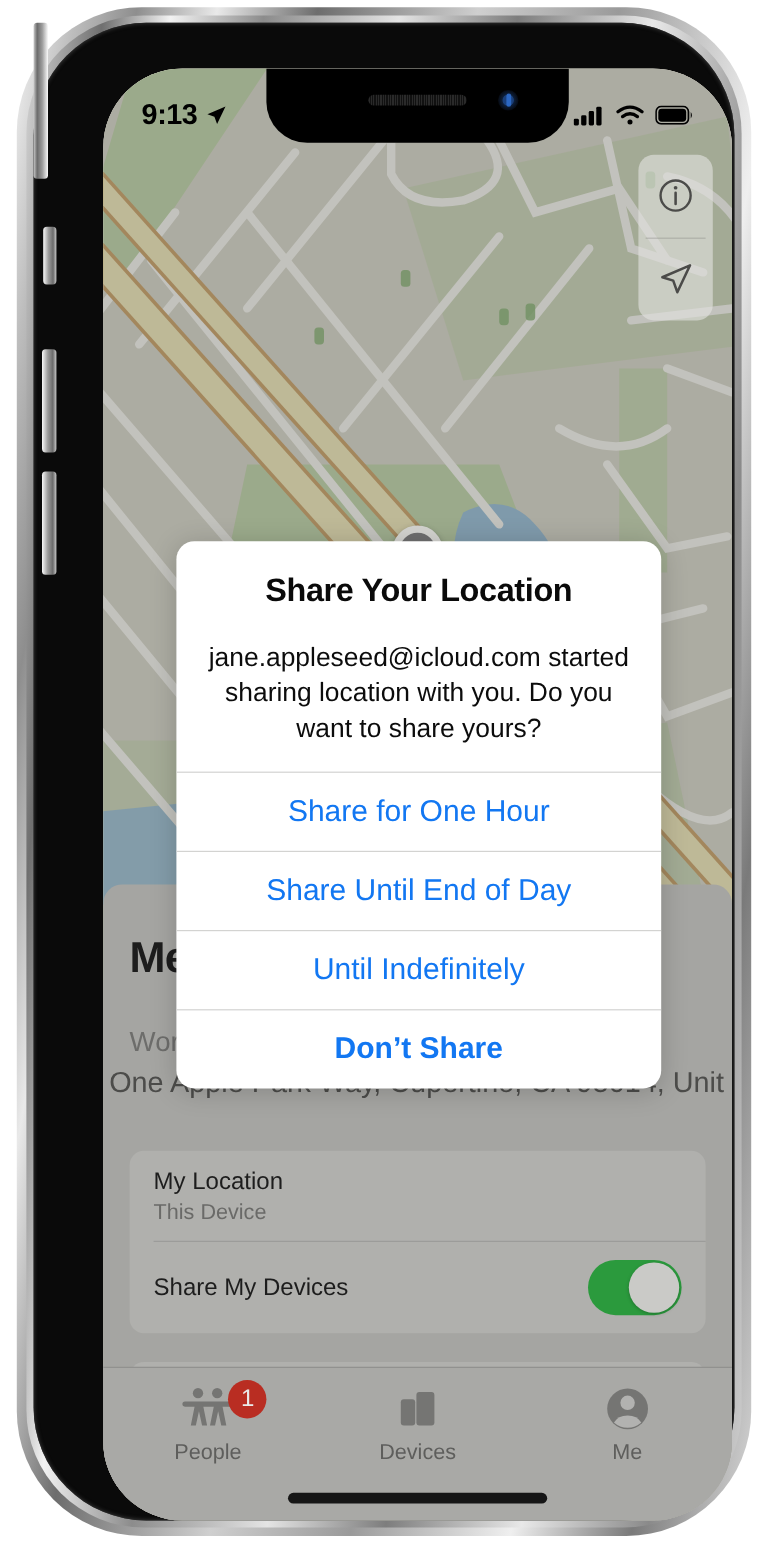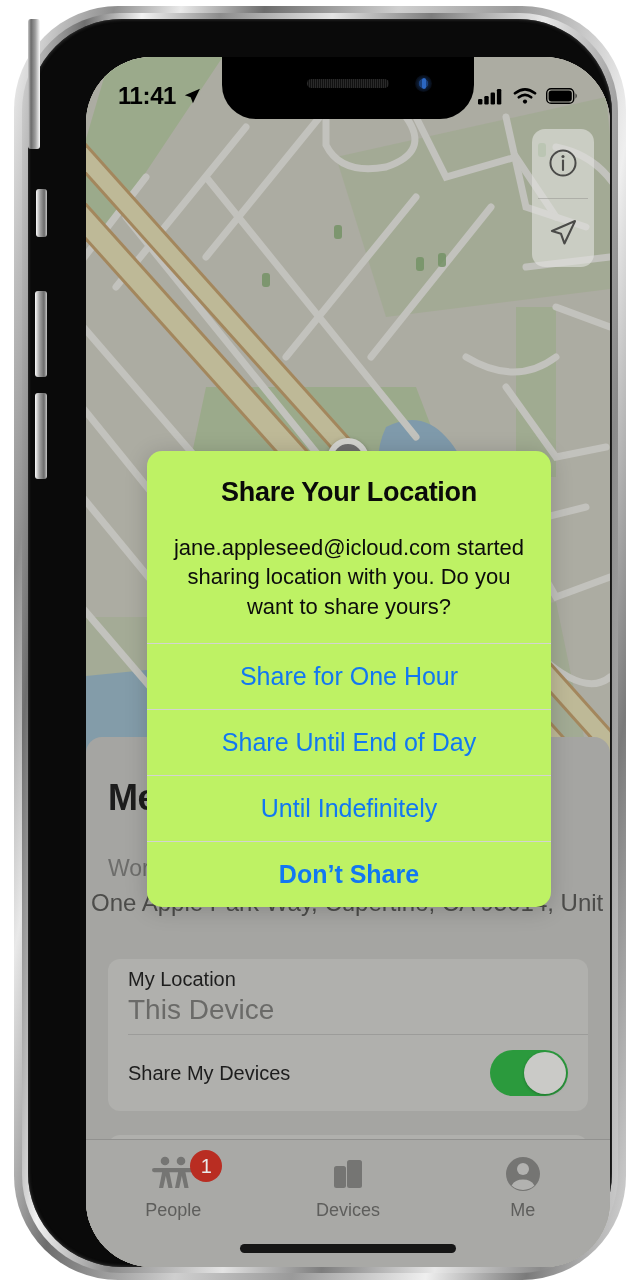--- a/index.html
+++ b/index.html
@@ -92,21 +92,21 @@
   .addr-label{ position:absolute; left:22px; top:118px; font-size:23px; color:#6d6d6b; }
   .addr-value{ position:absolute; left:5px; right:5px; top:152px; font-size:24px;
     color:#4c4c4a; white-space:nowrap; overflow:hidden; }
 
   .card{ position:absolute; left:22px; right:22px; background:#b0b0ad; border-radius:12px; }
   .card-1{ top:222px; height:152px; }
   .card-2{ top:398px; height:60px; overflow:hidden; }
   .row{ position:relative; height:76px; display:flex; align-items:center; padding:0 20px; }
   .row-sep{ position:absolute; left:20px; right:0; bottom:0; height:1px; background:rgba(140,140,138,.55); }
   .row-title{ font-size:20px; color:#1d1d1d; }
-  .row-sub{ font-size:28px; color:#6a6a68; margin-top:3px; }
+  .row-sub{ font-size:18px; color:#6a6a68; margin-top:3px; }
   .row-stack{ display:flex; flex-direction:column; justify-content:center; }
   .toggle{ position:absolute; right:20px; top:50%; transform:translateY(-50%);
     width:78px; height:46px; border-radius:23px; background:#2b9a3d; }
   .toggle .knob{ position:absolute; right:2px; top:2px; width:42px; height:42px;
     border-radius:50%; background:#cacac7; box-shadow:0 1px 3px rgba(0,0,0,.25); }
   .toggle-2{ top:14px; transform:none; }
 
   
   .tabbar{ position:absolute; left:0; right:0; bottom:0; height:128px;
     background:#a9a9a6; border-top:1px solid rgba(130,130,128,.6);
@@ -115,21 +115,21 @@
   .tab-label{ font-size:18px; color:#5e5e5c; }
   .badge{ position:absolute; left:calc(50% + 17px); top:-4px;
     min-width:32px; height:32px; border-radius:16px; background:#b92d22; color:#eaeaea;
     font-size:20px; display:flex; align-items:center; justify-content:center; padding:0 7px; }
   .home-ind{ position:absolute; left:50%; transform:translateX(-50%); bottom:14px;
     width:216px; height:9px; border-radius:5px; background:#161616; z-index:45; }
 
   
   .alert{
     position:absolute; left:61px; top:394px; width:404px;
-    background:#bef264; border-radius:15px; overflow:hidden; z-index:80;
+    background:#ffffff; border-radius:15px; overflow:hidden; z-index:80;
     box-shadow:0 3px 22px rgba(0,0,0,.18);
   }
   .alert-head{ padding:26px 20px 22px; text-align:center; }
   .alert-title{ font-size:27px; font-weight:700; color:#0a0a0a; letter-spacing:-.3px; }
   .alert-msg{ margin-top:25px; font-size:22px; line-height:1.33; color:#0c0c0c; }
   .alert-btn{ height:66px; display:flex; align-items:center; justify-content:center;
     border-top:1px solid #d3d3d1; font-size:25px; color:#1277f2; }
   .alert-btn.bold{ font-weight:700; }
 </style>
 </head>
@@ -303,21 +303,21 @@
         <div class="alert-btn bold">Don’t Share</div>
       </div>
 
       <div class="notch">
         <div class="speaker"></div>
         <div class="facecam"></div>
       </div>
 
       <div class="statusbar">
         <div class="sb-left">
-          <span class="sb-time">11:41</span>
+          <span class="sb-time">9:13</span>
           <svg width="20" height="20" viewBox="0 0 24 24">
             <path d="M21.5 3.2 L3.4 11.1 L10.4 13.6 L13.1 20.8 Z" fill="#000"></path>
           </svg>
         </div>
         <div class="sb-right">
           <svg width="26" height="18" viewBox="0 0 26 18">
             <g fill="#000">
               <rect x="0" y="12" width="4.4" height="5.5" rx="1.2"></rect>
               <rect x="6.3" y="9" width="4.4" height="8.5" rx="1.2"></rect>
               <rect x="12.6" y="5.5" width="4.4" height="12" rx="1.2"></rect>

